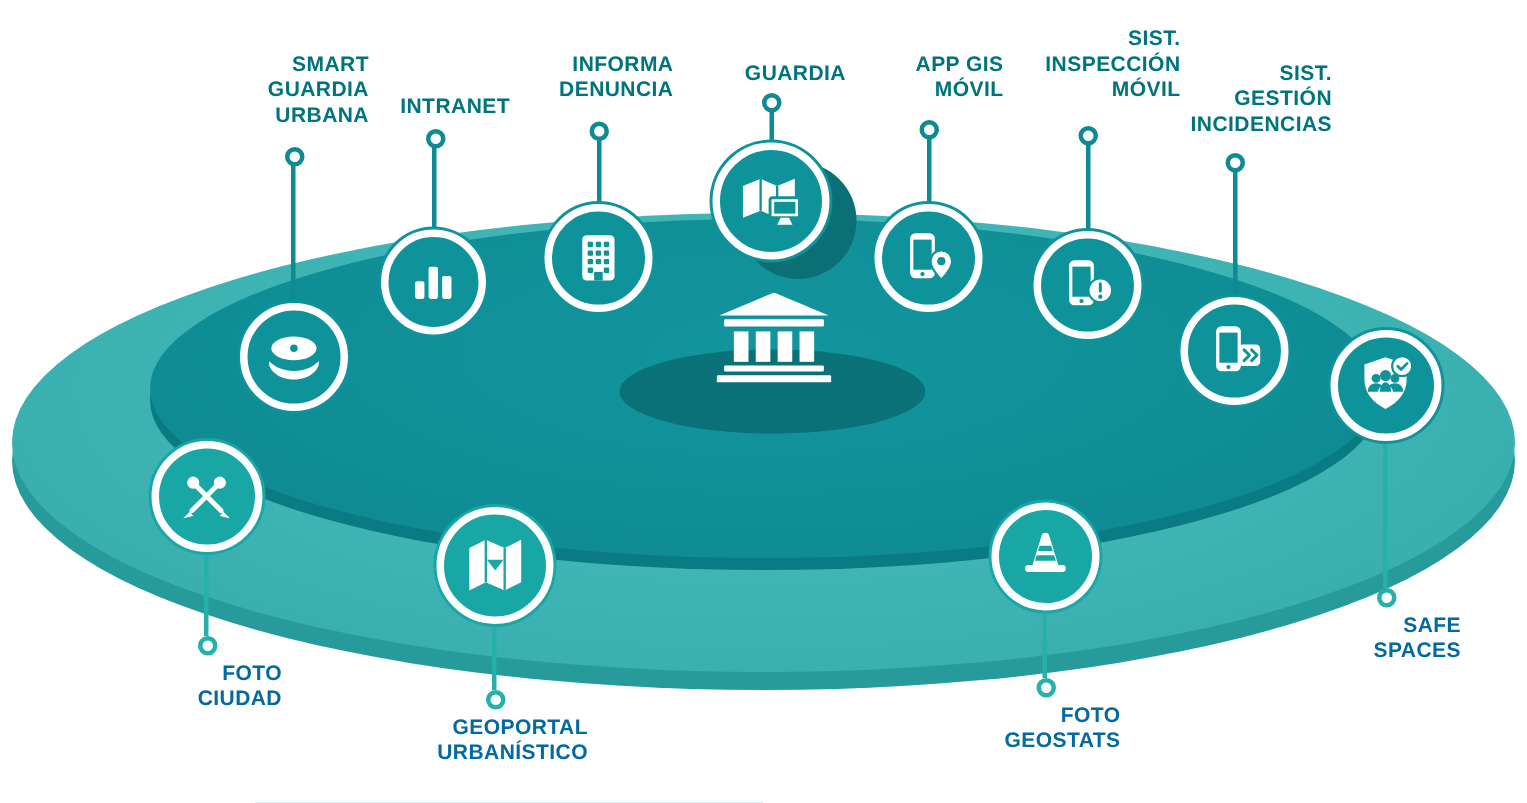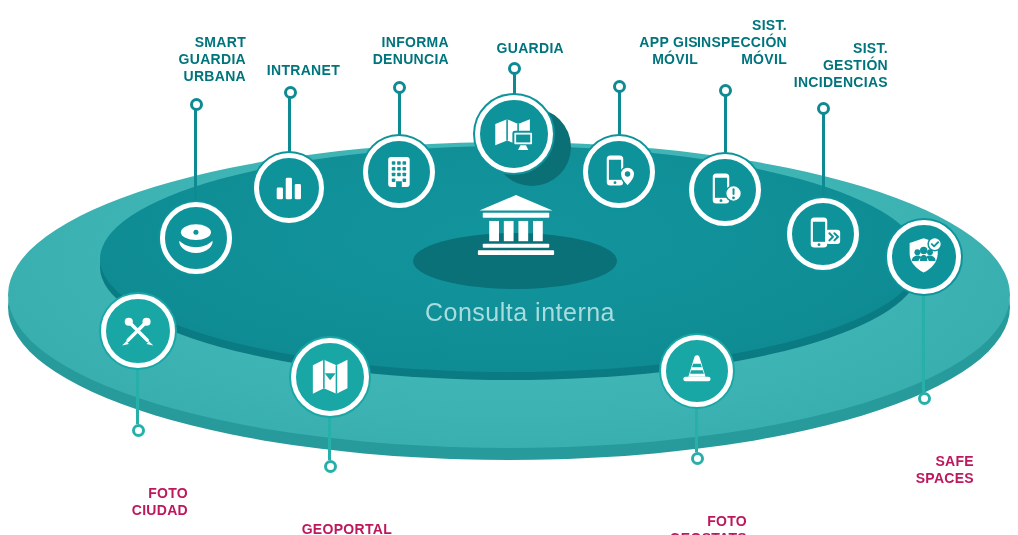--- a/index.html
+++ b/index.html
@@ -14,21 +14,21 @@
   .inner-main{left:100px;top:146px;width:820px;height:226px;
       background:radial-gradient(ellipse at 50% 40%,#13959d 0%,#0f8d95 65%,#0c838b 100%);}
   .pedestal{left:413px;top:233px;width:204px;height:56px;background:#0a7179;}
   .intranet-shadow{left:493px;top:108px;width:78px;height:78px;background:#0b6f76;}
   .zone-label{position:absolute;text-align:center;font-weight:400;font-size:25px;letter-spacing:.5px;}
   .zone-inner-label{left:360px;top:298px;width:320px;color:#a9dcde;}
   .zone-outer-label{left:360px;top:390px;width:320px;color:#e2f5f4;}
   .node-label{position:absolute;font-weight:bold;font-size:14px;line-height:17px;
       text-align:right;white-space:pre-line;letter-spacing:.3px;}
   .label-top{color:#00747d;}
-  .label-bottom{color:#be185d;margin-top:45px;}
+  .label-bottom{color:#0369a1;}
   .stem{position:absolute;width:3px;}
   .stem-top{background:#0d8a92;}
   .stem-bottom{background:#27b0a9;}
   .dot{position:absolute;width:13px;height:13px;border-radius:50%;background:#fff;
       border:3.5px solid #0d8a92;box-sizing:border-box;}
   .dot-bottom{border-color:#27b0a9;}
   .icon-circle{position:absolute;border-radius:50%;border:5px solid #fff;box-sizing:border-box;
       display:flex;align-items:center;justify-content:center;}
   .ic-dark{background:#0e939b;color:#0e939b;box-shadow:0 0 0 2px #0e939b;}
   .ic-light{background:#19a7a6;color:#19a7a6;box-shadow:0 0 0 2px #19a7a6;}
@@ -42,21 +42,20 @@
 <div class="canvas">
 
   
   <div class="ellipse outer-rim"></div>
   <div class="ellipse outer-main"></div>
   <div class="ellipse inner-rim"></div>
   <div class="ellipse inner-main"></div>
   <div class="ellipse intranet-shadow"></div>
   <div class="ellipse pedestal"></div>
 
-  <div class="zone-label zone-inner-label">Consulta interna</div>
 
   
   <div class="center-building">
     <svg viewBox="0 0 96 74" fill="#ffffff">
       <polygon points="48,0 3,19 93,19"></polygon>
       <rect x="7" y="22" width="82" height="6" rx="1"></rect>
       <rect x="15" y="32" width="12" height="25"></rect>
       <rect x="33" y="32" width="12" height="25"></rect>
       <rect x="51" y="32" width="12" height="25"></rect>
       <rect x="69" y="32" width="12" height="25"></rect>
@@ -133,21 +132,21 @@
         <path stroke="currentColor" stroke-width="2" fill="none" d="M23 13v27M37 19v27"></path>
         <rect x="31" y="29" width="25" height="17" rx="2" fill="#fff" stroke="currentColor" stroke-width="2.5"></rect>
         <rect x="34.5" y="32.5" width="18" height="10" fill="currentColor"></rect>
         <path fill="#fff" d="M40 46h7l3 6H37z"></path>
       </svg>
     </div>
   </div>
 
   
   <div class="node">
-    <div class="node-label label-top" style="left:598px;top:34px;width:100px">APP GIS
+    <div class="node-label label-top" style="left:569px;top:34px;width:100px">APP GIS
 MÓVIL</div>
     <div class="dot" style="left:613px;top:80px"></div>
     <div class="stem stem-top" style="left:618px;top:92px;height:45px"></div>
     <div class="icon-circle ic-dark" style="left:583px;top:136px;width:72px;height:72px">
       <svg viewBox="0 0 64 64">
         <rect x="15" y="9" width="23" height="42" rx="5" fill="#fff"></rect>
         <rect x="18" y="15" width="17" height="28" fill="currentColor"></rect>
         <circle cx="26.5" cy="47" r="2" fill="currentColor"></circle>
         <path d="M44 25c-5.5 0-10 4.4-10 10 0 7.5 10 17 10 17s10-9.5 10-17c0-5.6-4.5-10-10-10z" fill="#fff" stroke="currentColor" stroke-width="2"></path>
         <circle cx="44" cy="35" r="3.8" fill="currentColor"></circle>

